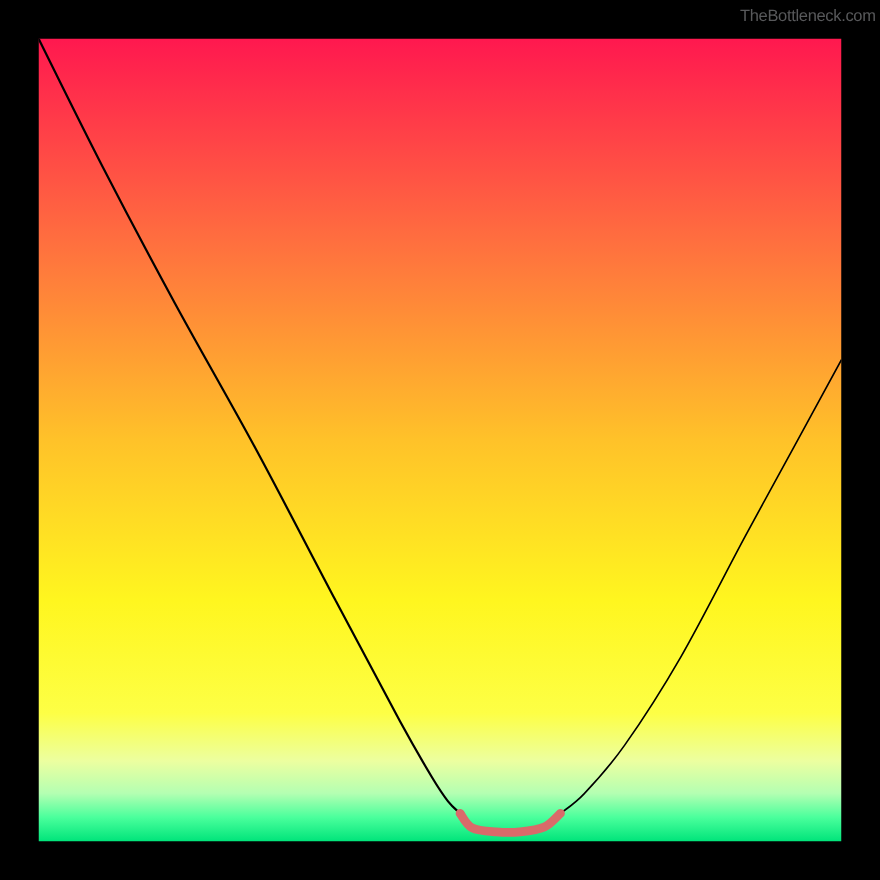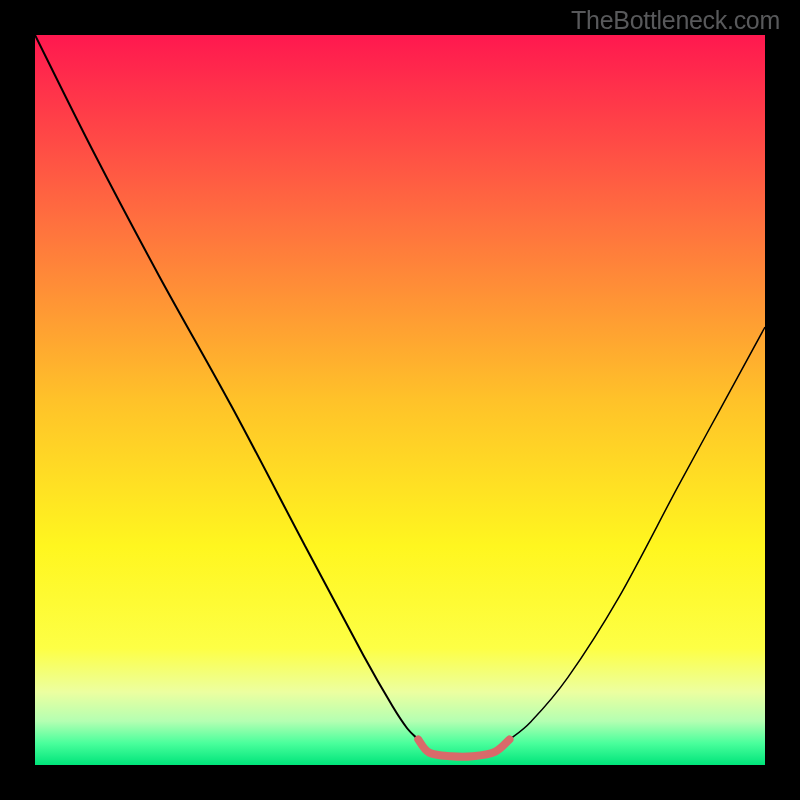--- a/index.html
+++ b/index.html
@@ -14,23 +14,23 @@
     position: absolute;
     left: 35px;
     top: 35px;
     width: 730px;
     height: 730px;
     background: #000;
   }
   .watermark {
     position: absolute;
     top: 6px;
-    right: 20px;
+    right: 4px;
     font-family: Arial, Helvetica, sans-serif;
-    font-size: 25px;
+    font-size: 15px;
     color: #58595b;
     font-weight: 500;
     letter-spacing: -0.3px;
   }
   svg { display: block; }
 </style>
 </head>
 <body>
 
 <div class="frame">

